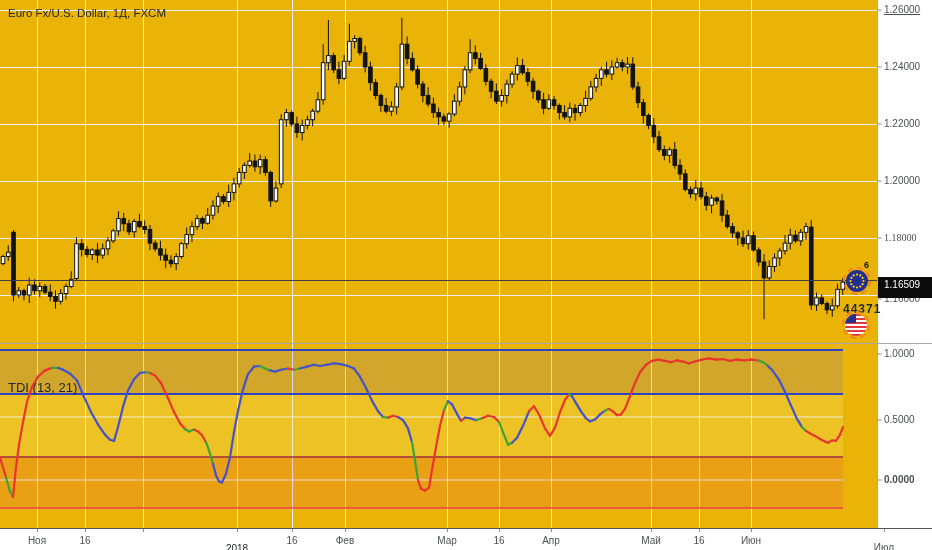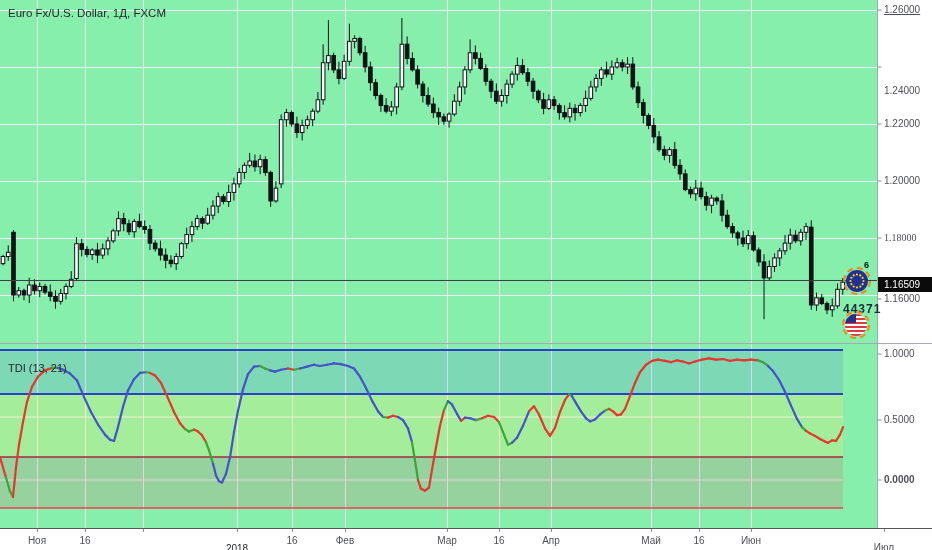--- a/index.html
+++ b/index.html
@@ -1,24 +1,24 @@
 <!DOCTYPE html>
 <html><head>
 <meta charset="utf-8">
 <style>
   html,body{margin:0;padding:0;background:#fff;}
-  .stage{position:relative;width:932px;height:550px;background:#86efac;overflow:hidden;
+  .stage{position:relative;width:932px;height:550px;background:#eab308;overflow:hidden;
          font-family:"Liberation Sans",sans-serif;}
   .stage svg{position:absolute;left:0;top:0;}
   .txt{position:absolute;white-space:nowrap;color:#4d4f53;font-size:10px;line-height:12px;}
   .time-lbl{transform:translateX(-50%);}
   .time-lbl.bold{font-weight:normal;color:#23262b;margin-top:8px;}
   .chart-title{position:absolute;left:8px;top:7px;font-size:11.5px;color:#23262b;white-space:nowrap;}
-  .tdi-label{position:absolute;left:8px;top:362px;font-size:11px;color:#23262b;white-space:nowrap;}
-  .price-badge{position:absolute;left:878px;top:277px;width:54px;height:15px;background:#0b0b0b;
+  .tdi-label{position:absolute;left:8px;top:380px;font-size:13px;color:#23262b;white-space:nowrap;}
+  .price-badge{position:absolute;left:878px;top:277px;width:54px;height:21px;background:#0b0b0b;
                color:#ffffff;font-size:10px;line-height:15px;padding-left:6px;box-sizing:border-box;}
   .event-ring{position:absolute;width:28px;height:28px;border:2px dashed #f5861f;border-radius:50%;
               box-sizing:border-box;background:transparent;}
   .flag-circle{position:absolute;width:22px;height:22px;border-radius:50%;overflow:hidden;}
   .flag-eu{background:#22308f;}
   .flag-us{background:repeating-linear-gradient(180deg,#e23a3a 0 2px,#ffffff 2px 4px);}
   .us-canton{position:absolute;left:0;top:0;width:11px;height:9px;background:#26308f;}
   .event-badge{position:absolute;font-size:9px;color:#111;font-weight:bold;}
   .event-count{position:absolute;font-size:12px;font-weight:bold;color:#1c2b39;letter-spacing:1px;}
 </style>
@@ -581,21 +581,21 @@
         <line x1="751.5" y1="529" x2="751.5" y2="532" stroke="#8a8d93" stroke-width="1"></line>
         <line x1="884.5" y1="529" x2="884.5" y2="532" stroke="#8a8d93" stroke-width="1"></line>
       </g>
     </svg>
 
   <div class="chart-title">Euro Fx/U.S. Dollar, 1Д, FXCM</div>
   <div class="tdi-label">TDI (13, 21)</div>
 
   <div id="price-axis">
       <div class="txt " style="left: 884px; top: 4px; text-decoration: underline;">1.26000</div>
-      <div class="txt " style="left: 884px; top: 61px; margin-top: 24px;">1.24000</div>
+      <div class="txt " style="left: 884px; top: 61px;">1.24000</div>
       <div class="txt " style="left: 884px; top: 118px;">1.22000</div>
       <div class="txt " style="left: 884px; top: 175px;">1.20000</div>
       <div class="txt " style="left: 884px; top: 232px; font-family: Liberation Serif, serif;">1.18000</div>
       <div class="txt " style="left: 884px; top: 293px;">1.16000</div>
     </div>
   <div id="indicator-axis">
       <div class="txt " style="left: 884px; top: 348px; text-align: right;">1.0000</div>
       <div class="txt " style="left: 884px; top: 414px;">0.5000</div>
       <div class="txt " style="left: 884px; top: 474px; font-weight: bold;">0.0000</div>
     </div>

